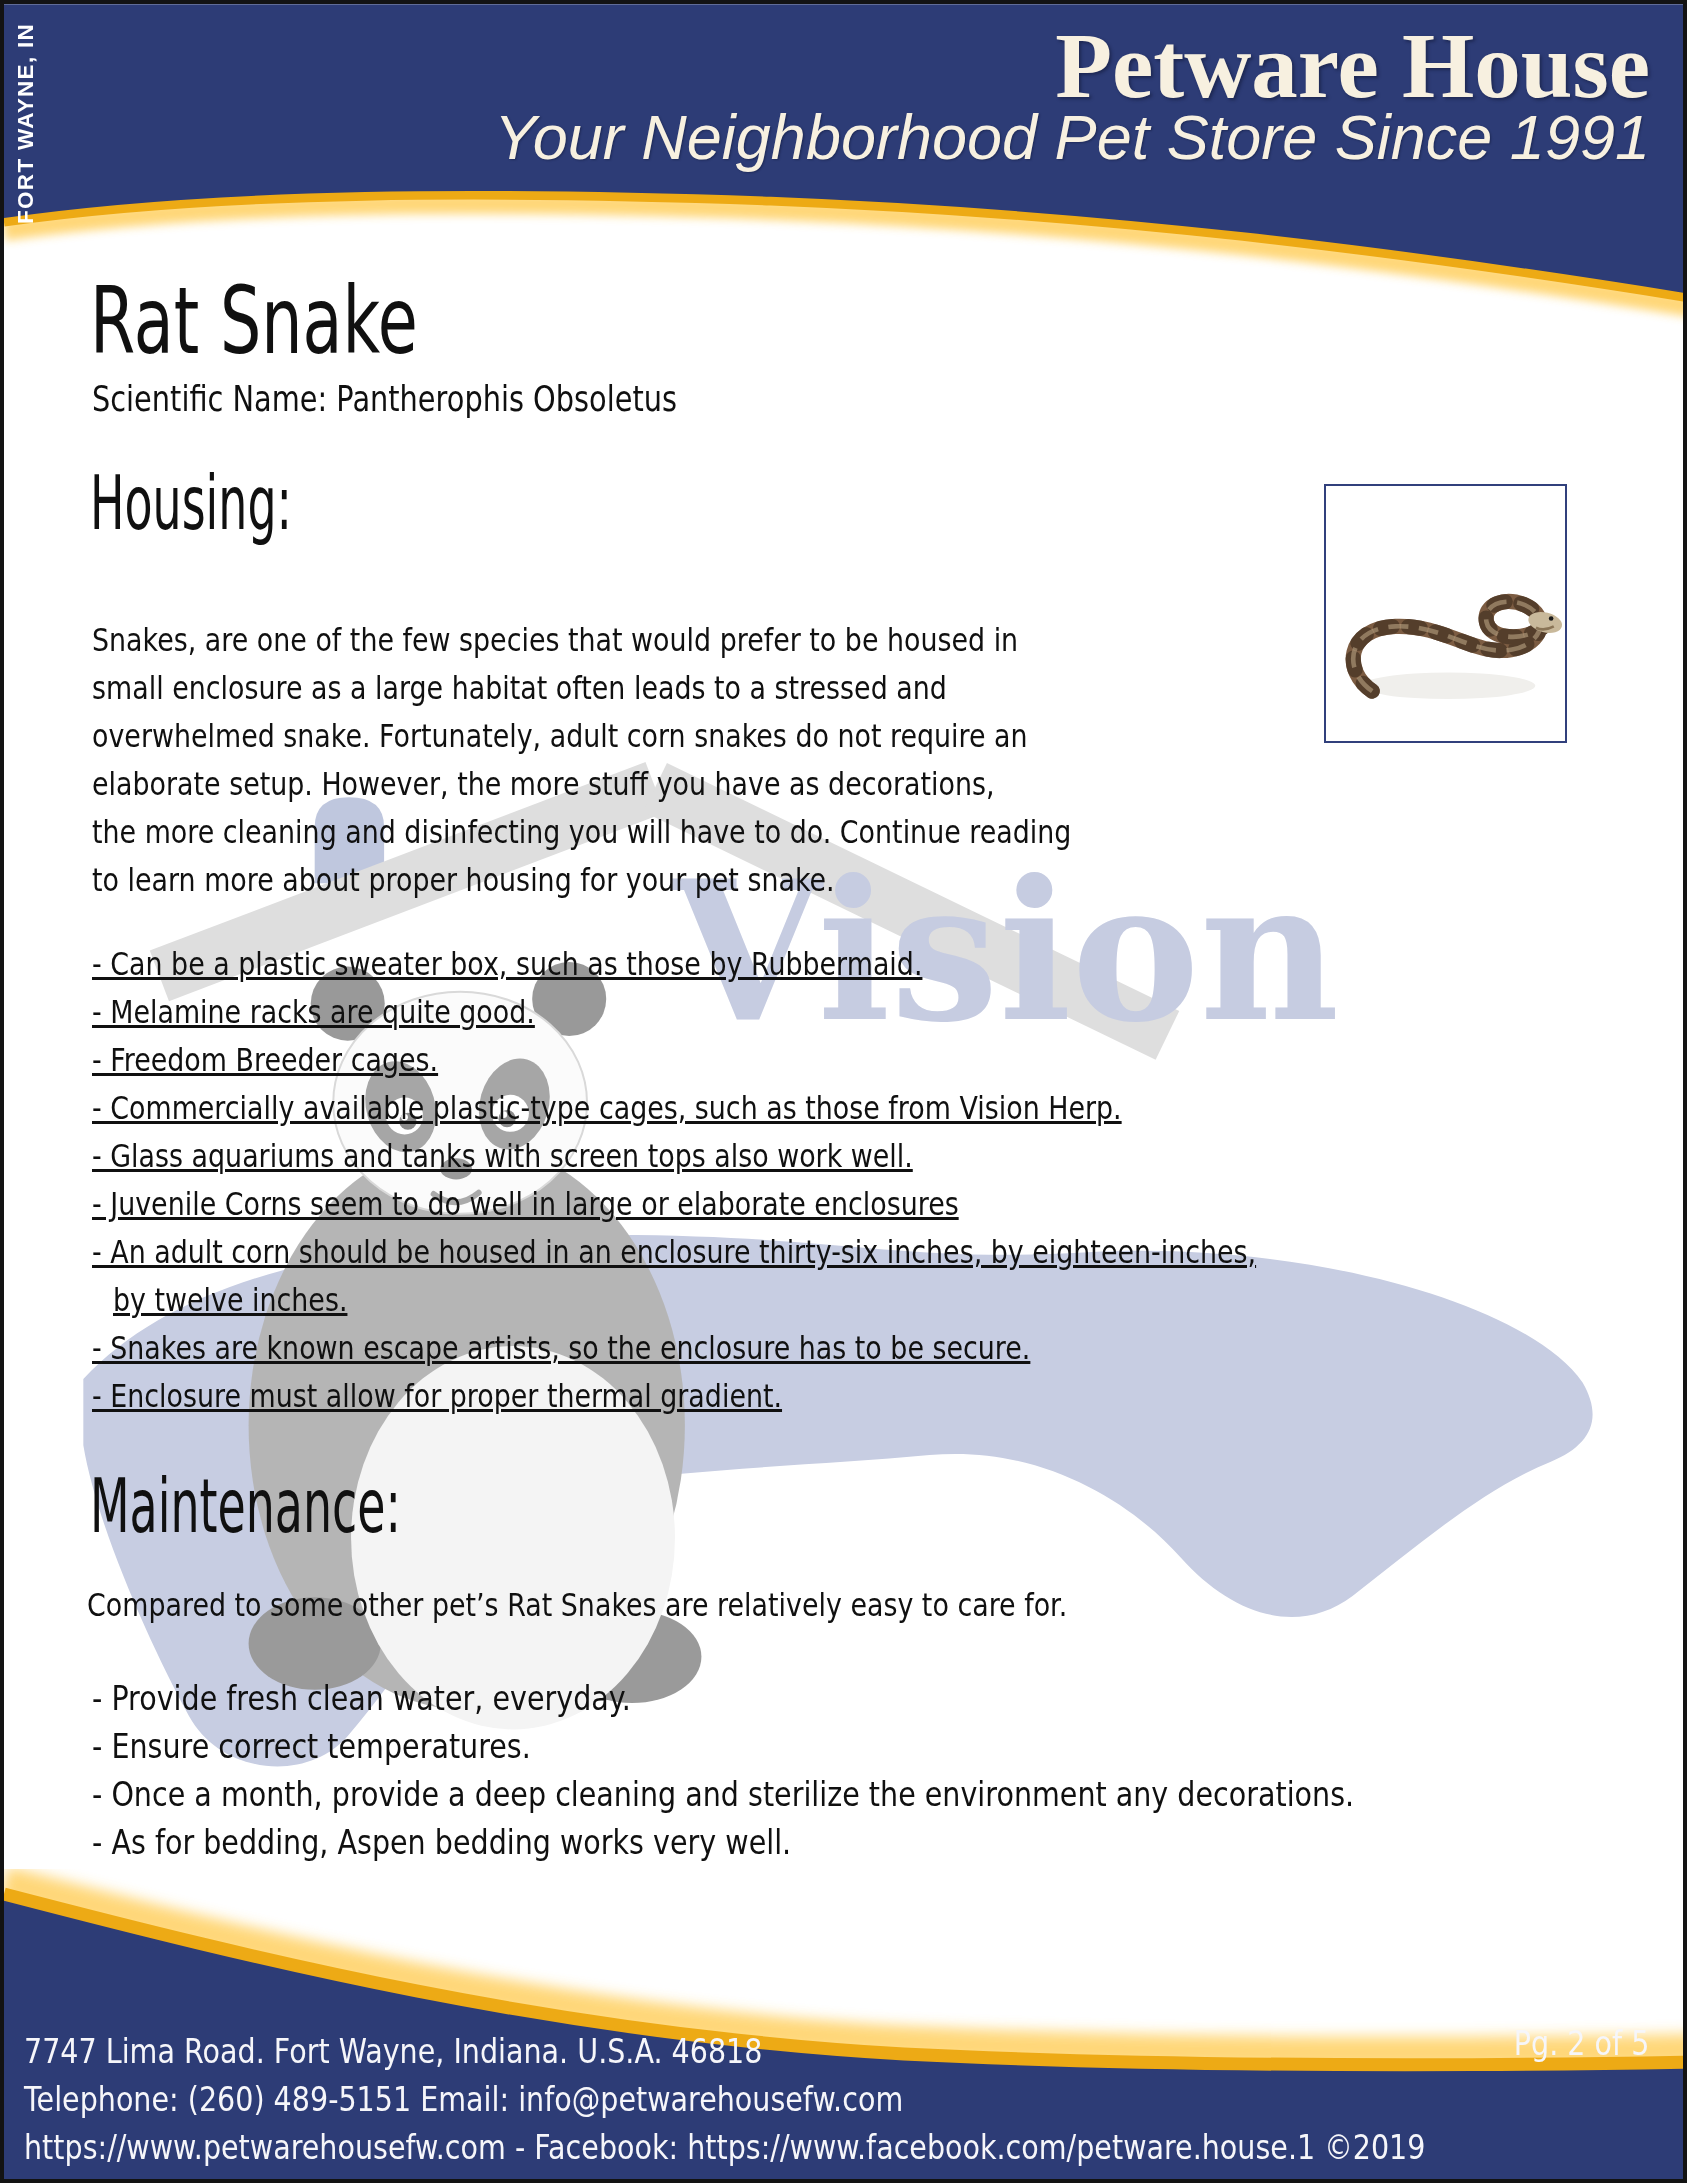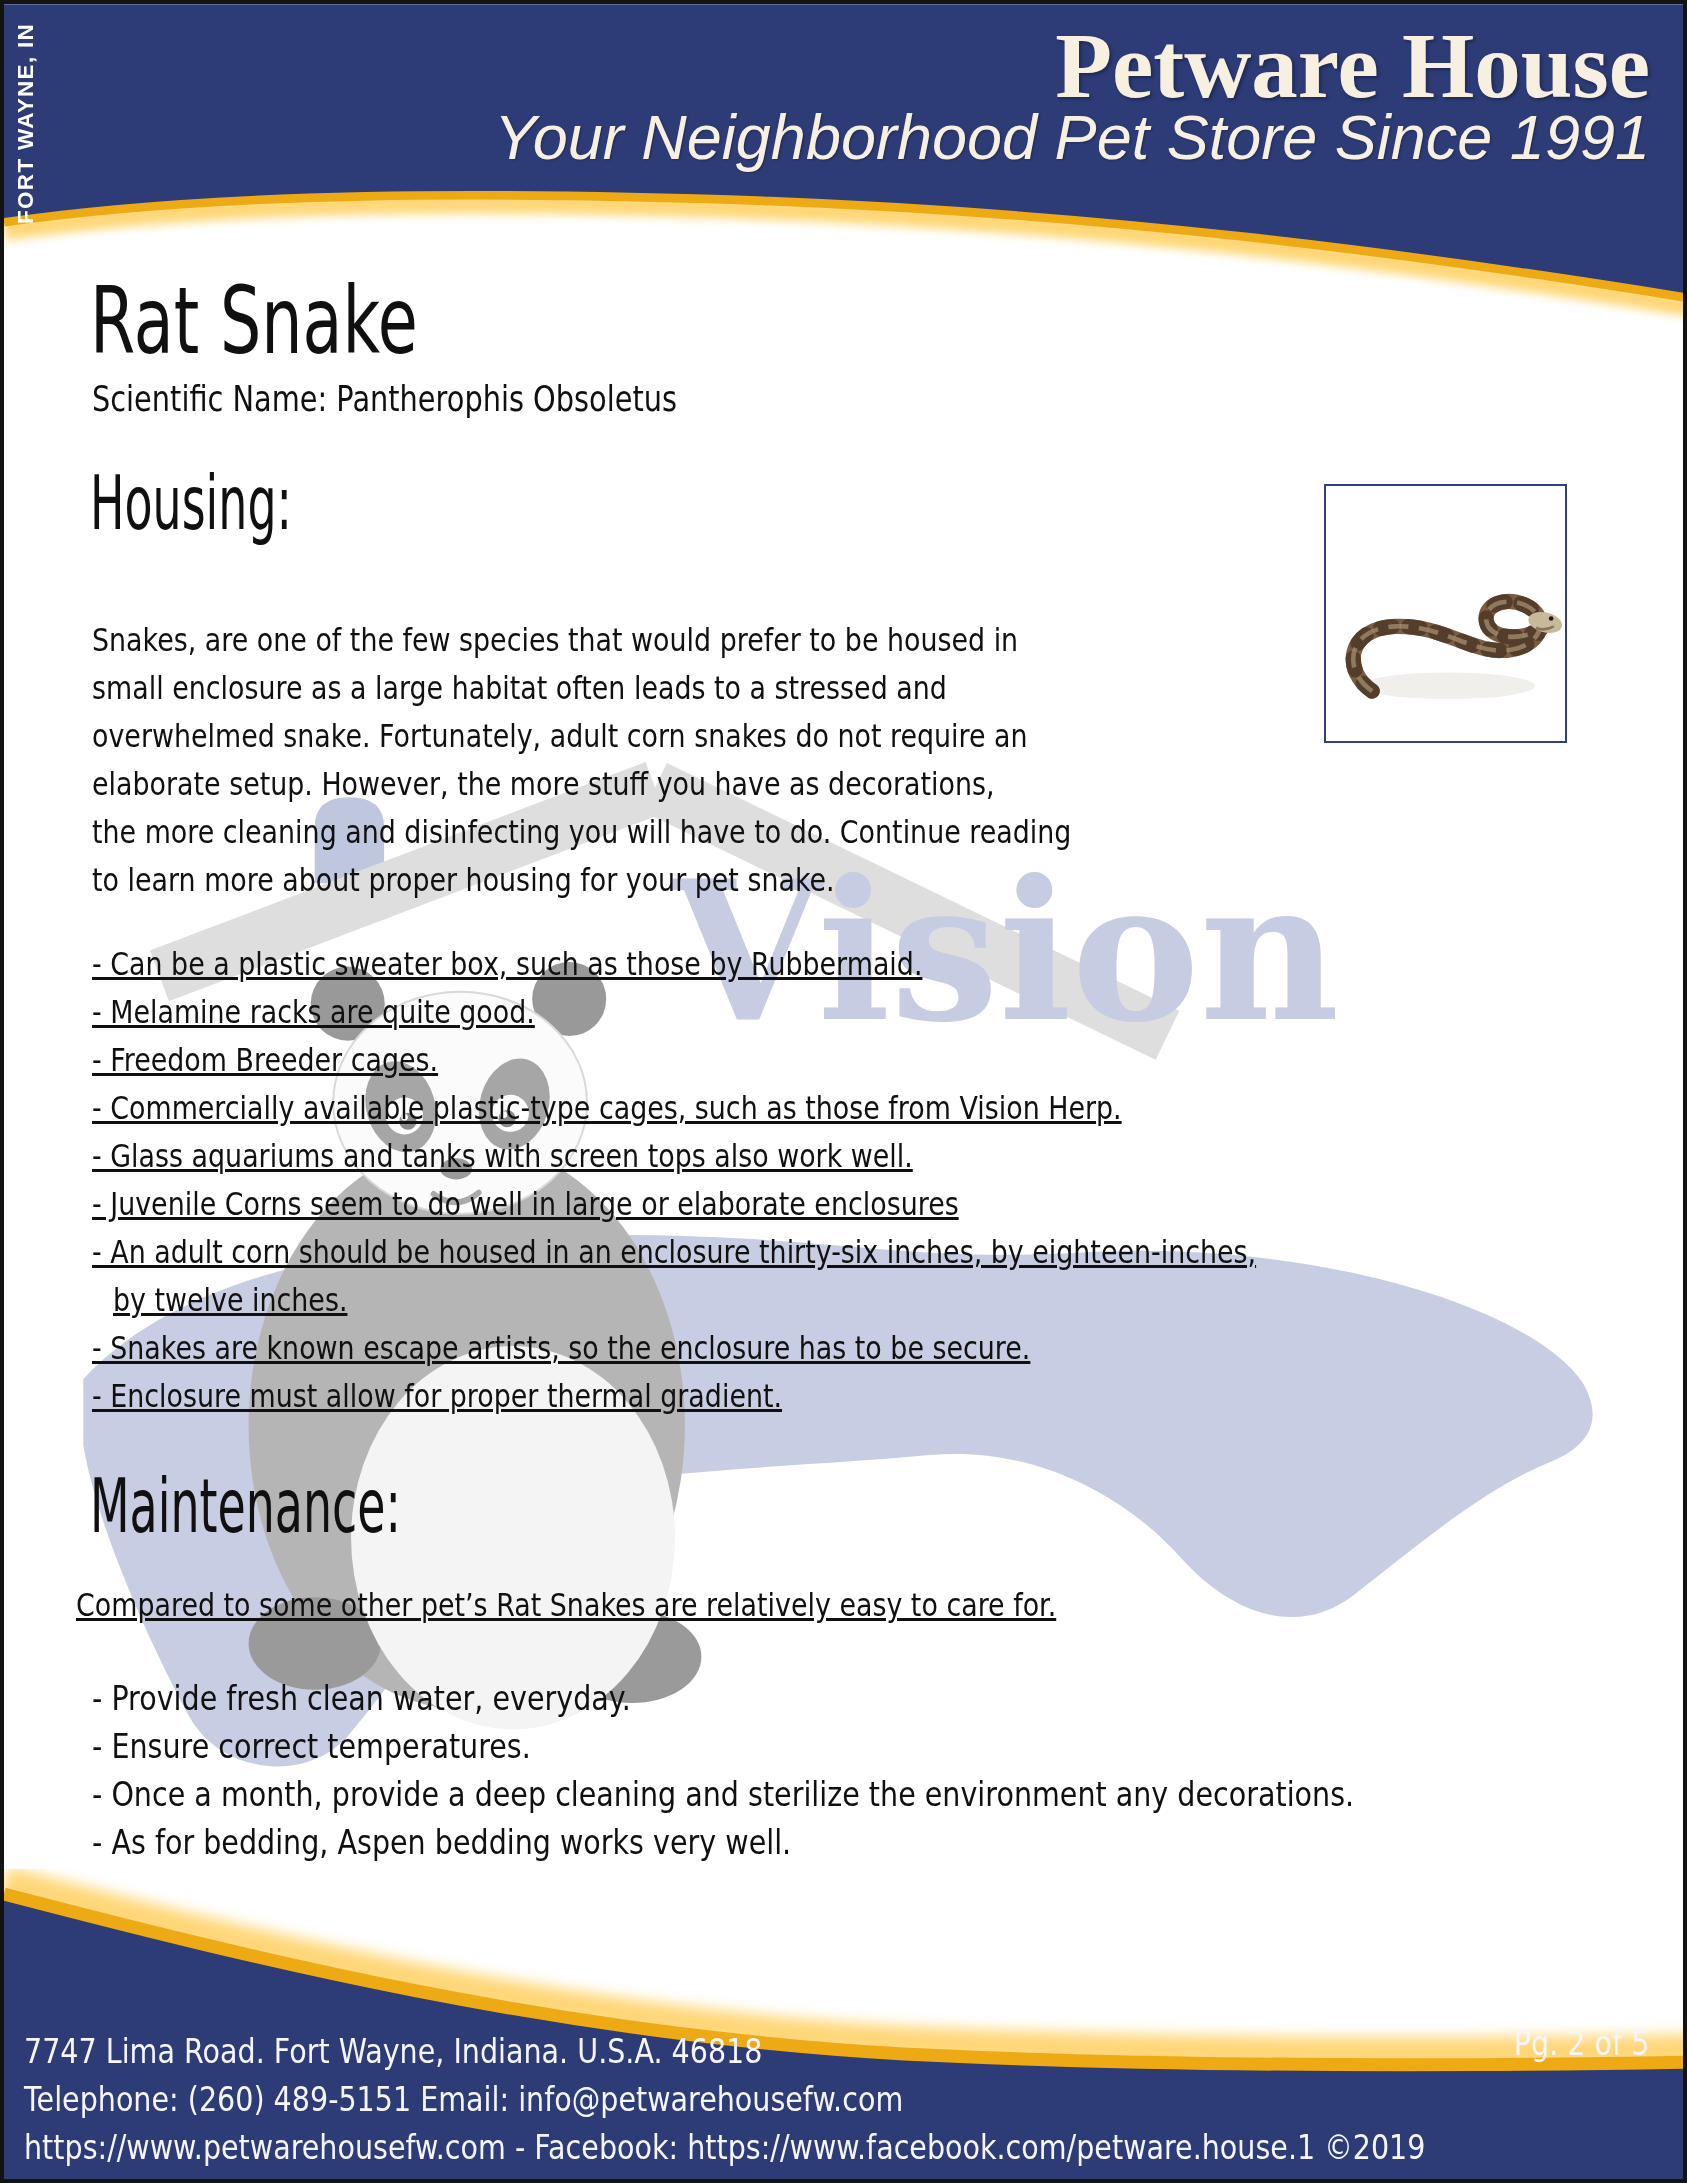--- a/index.html
+++ b/index.html
@@ -152,21 +152,21 @@
     <div class="ln">- Glass aquariums and tanks with screen tops also work well.</div>
     <div class="ln">- Juvenile Corns seem to do well in large or elaborate enclosures</div>
     <div class="ln">- An adult corn should be housed in an enclosure thirty-six inches, by eighteen-inches,</div>
     <div class="ln indent">by twelve inches.</div>
     <div class="ln">- Snakes are known escape artists, so the enclosure has to be secure.</div>
     <div class="ln">- Enclosure must allow for proper thermal gradient.</div>
   </div>
 
   <div class="abs hand heading" style="left:86px; top:1465px;">Maintenance:</div>
 
-  <div class="abs hand para" style="left:72px; top:1577px;text-decoration:underline;">
+  <div class="abs hand para" style="left:83px; top:1577px;">
     <div class="ln">Compared to some other pet’s Rat Snakes are relatively easy to care for.</div>
   </div>
 
   <div class="abs hand list2" style="left:88px; top:1670px;">
     <div class="ln">- Provide fresh clean water, everyday.</div>
     <div class="ln">- Ensure correct temperatures.</div>
     <div class="ln">- Once a month, provide a deep cleaning and sterilize the environment any decorations.</div>
     <div class="ln">- As for bedding, Aspen bedding works very well.</div>
   </div>
 

